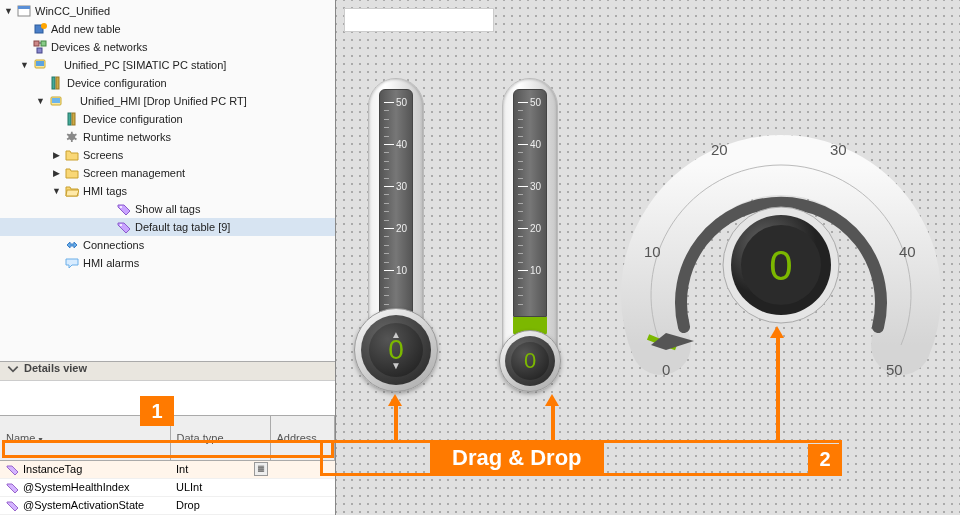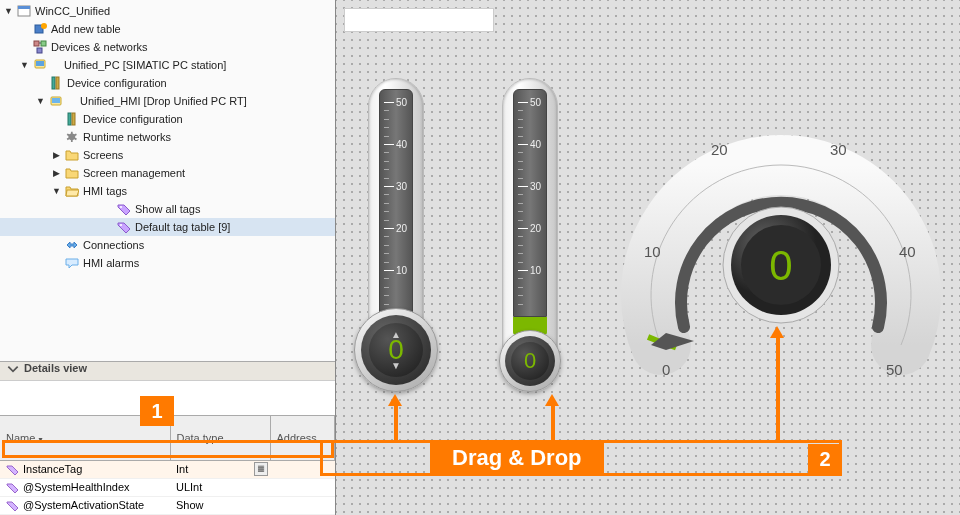--- a/index.html
+++ b/index.html
@@ -246,21 +246,21 @@
             <td><span class="tag-icon"><svg viewBox="0 0 14 12">
                     <path d="M1 2 L6 2 L12 8 L9 11 L3 5 L1 3 Z" fill="#d4b3ff" stroke="#9966cc"></path>
                   </svg></span><span>@SystemHealthIndex</span></td>
             <td>ULInt</td>
               <td></td>
           </tr>
           <tr>
             <td><span class="tag-icon"><svg viewBox="0 0 14 12">
                     <path d="M1 2 L6 2 L12 8 L9 11 L3 5 L1 3 Z" fill="#d4b3ff" stroke="#9966cc"></path>
                   </svg></span><span>@SystemActivationState</span></td>
-            <td>Show</td>
+            <td>Drop</td>
               <td></td>
           </tr>
         </tbody>
       </table>
     </div>
   </div>
 
   <div class="canvas">
     <div class="canvas-widget-box"></div>
 

